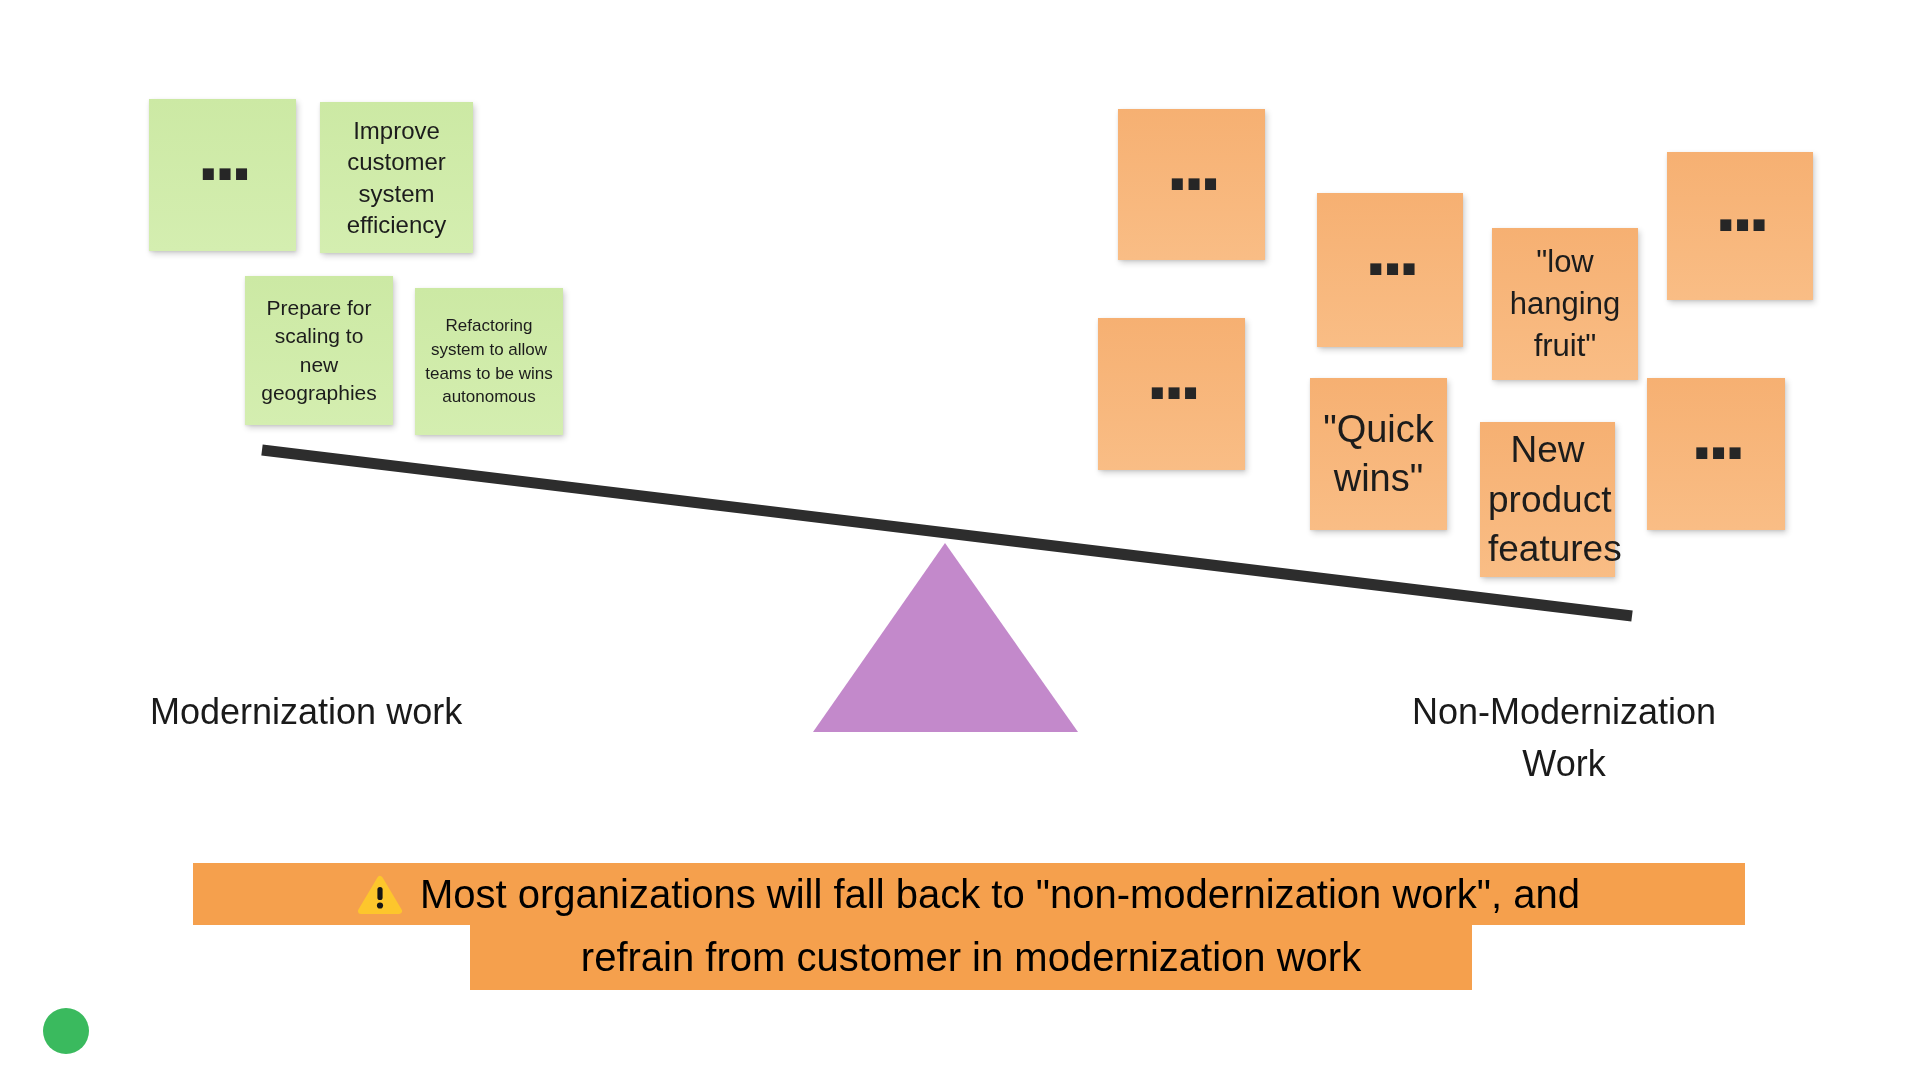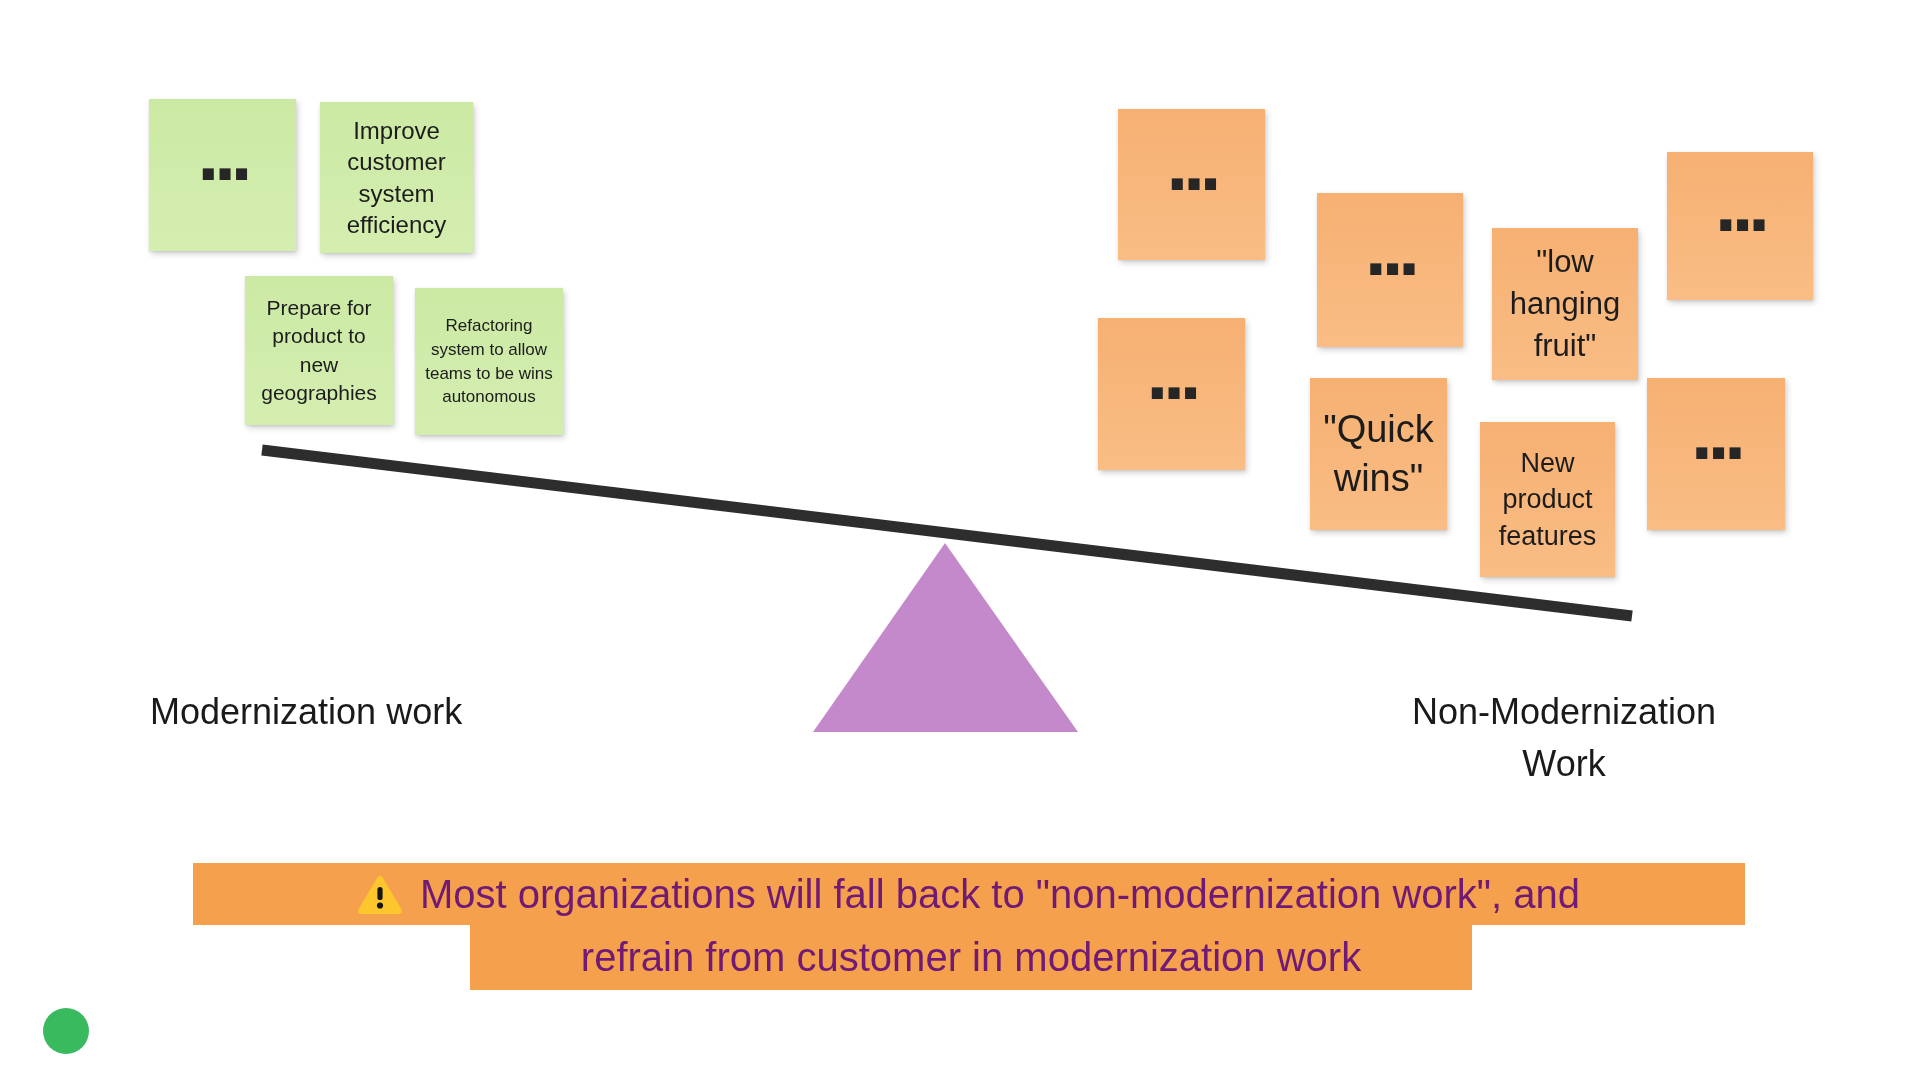--- a/index.html
+++ b/index.html
@@ -44,21 +44,21 @@
     font-size:36px;
     line-height:1.44;
   }
   .side-label.left{left:150px;top:686px;white-space:nowrap;}
   .side-label.right{left:1404px;top:686px;width:320px;text-align:center;}
   .callout-line{
     position:absolute;
     background:var(--callout_highlight,#f5a04d);
     display:flex;align-items:center;justify-content:center;
     gap:18px;
-    color:#701a75;
+    color:#000000;
     font-size:40px;
     white-space:nowrap;
   }
   .callout-line.first{left:193px;top:863px;width:1552px;height:62px;}
   .callout-line.second{left:470px;top:925px;width:1002px;height:65px;}
   .warning-icon{display:inline-flex;align-items:center;}
   .presence-dot{
     position:absolute;
     left:43px;top:1008px;width:46px;height:46px;
     border-radius:50%;
@@ -75,21 +75,21 @@
     <polygon points="945,543 1078,732 813,732" fill="#c389cb"></polygon>
   </svg>
 
   <div class="note green" style="left:149px;top:99px;width:147px;height:152px;">
     <span class="dots">...</span>
   </div>
   <div class="note green" style="left:320px;top:102px;width:153px;height:151px;">
     <span class="note-text" style="font-size:24px;line-height:1.3;">Improve customer system efficiency</span>
   </div>
   <div class="note green" style="left:245px;top:276px;width:148px;height:149px;">
-    <span class="note-text" style="font-size:21px;line-height:1.35;">Prepare for product to new geographies</span>
+    <span class="note-text" style="font-size:21px;line-height:1.35;">Prepare for scaling to new geographies</span>
   </div>
   <div class="note green" style="left:415px;top:288px;width:148px;height:147px;">
     <span class="note-text" style="font-size:17px;line-height:1.4;">Refactoring system to allow teams to be wins autonomous</span>
   </div>
 
   <div class="note orange" style="left:1118px;top:109px;width:147px;height:151px;">
     <span class="dots">...</span>
   </div>
   <div class="note orange" style="left:1317px;top:193px;width:146px;height:154px;">
     <span class="dots">...</span>
@@ -100,21 +100,21 @@
   <div class="note orange" style="left:1667px;top:152px;width:146px;height:148px;">
     <span class="dots">...</span>
   </div>
   <div class="note orange" style="left:1098px;top:318px;width:147px;height:152px;">
     <span class="dots">...</span>
   </div>
   <div class="note orange" style="left:1310px;top:378px;width:137px;height:152px;">
     <span class="note-text" style="font-size:38px;line-height:1.3;">"Quick wins"</span>
   </div>
   <div class="note orange" style="left:1480px;top:422px;width:135px;height:155px;">
-    <span class="note-text" style="font-size:27px;line-height:1.35;">New product features</span>
+    <span class="note-text" style="font-size:37px;line-height:1.35;">New product features</span>
   </div>
   <div class="note orange" style="left:1647px;top:378px;width:138px;height:152px;">
     <span class="dots">...</span>
   </div>
 
   <div class="side-label right">Non-Modernization Work</div>
   <div class="side-label left">Modernization work</div>
 
   <div class="callout-line first">
     <span class="warning-icon">

